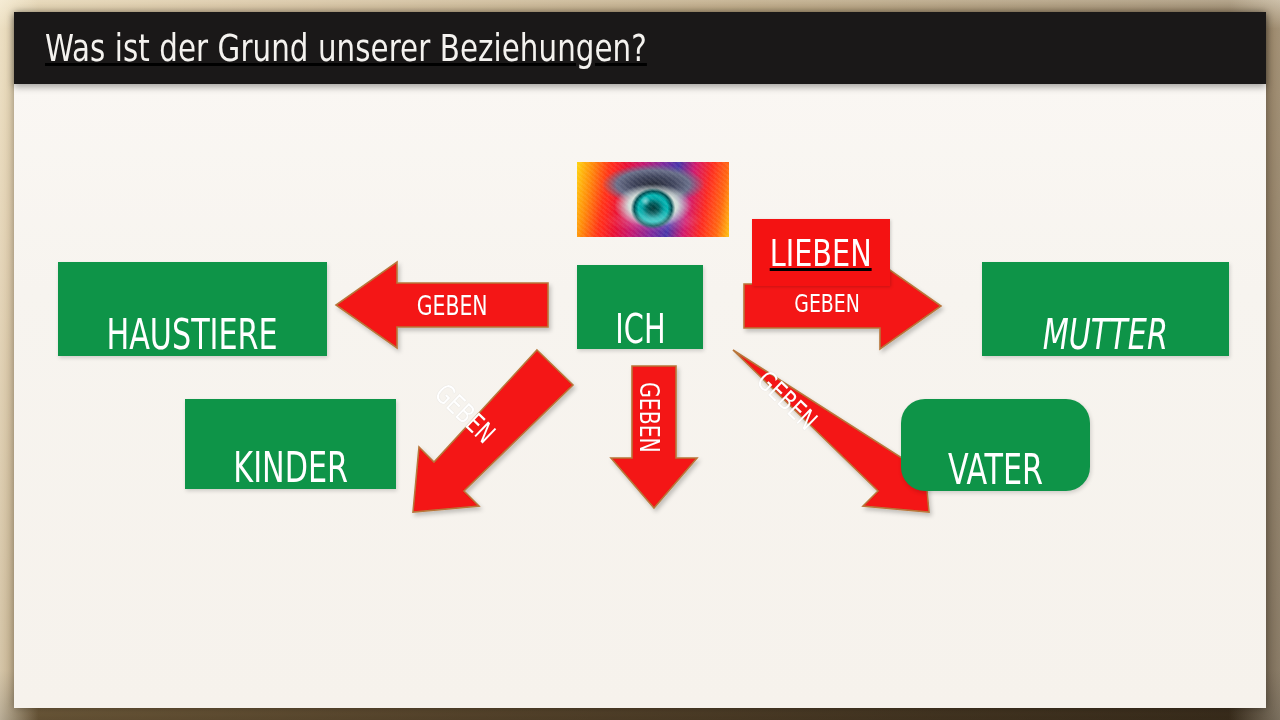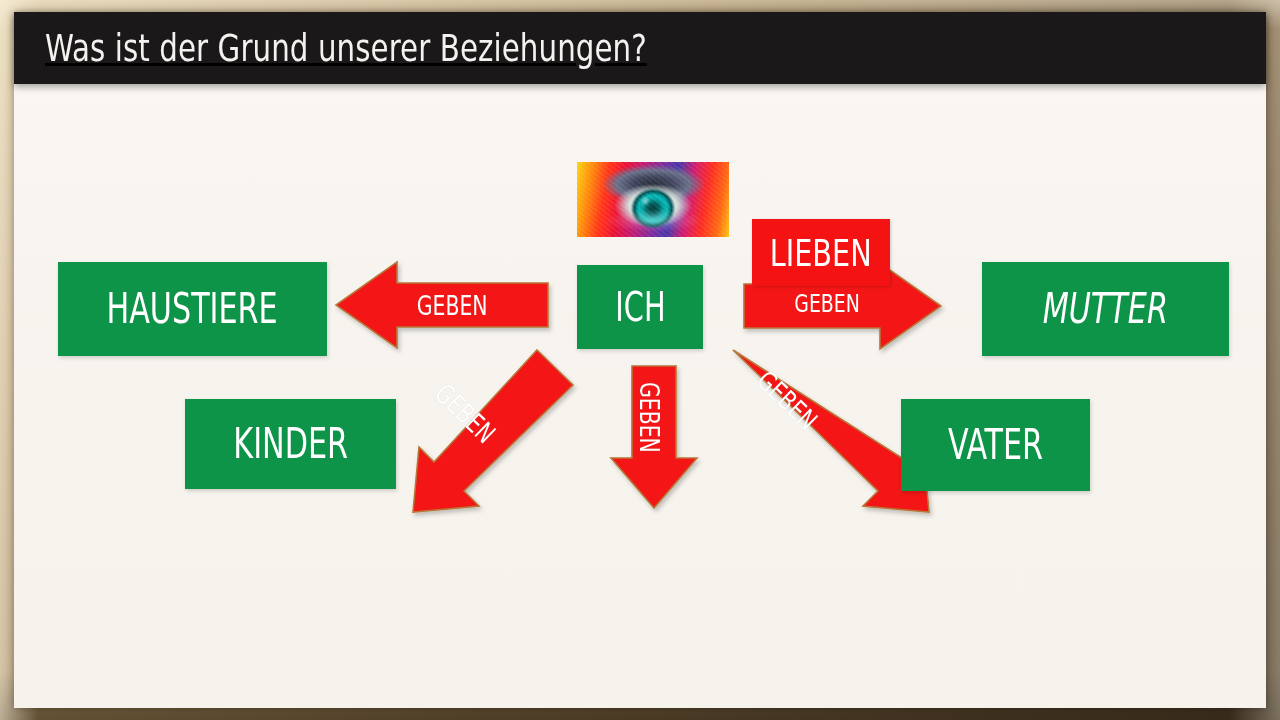--- a/index.html
+++ b/index.html
@@ -65,37 +65,37 @@
     transform-origin: left center;
     margin-left: 31px;
     white-space: nowrap;
   }
 
   
   .node {
     position: absolute;
     background: #0e9448;
     display: flex;
-    align-items: center;
+    align-items: flex-end;
     justify-content: center;
     box-shadow: 1px 2px 4px rgba(0,0,0,.16);
   }
   .node .lbl {
     color: #ffffff;
     font-size: 42px;
     line-height: 1;
     white-space: nowrap;
     font-family: "Liberation Sans Narrow", "DejaVu Sans Condensed", "Liberation Sans", sans-serif;
     transform: scaleX(.80);
   }
 
   #node-haustiere { left: 58px;  top: 262px; width: 269px; height: 94px; }
   #node-mutter    { left: 982px; top: 262px; width: 247px; height: 94px; font-style: italic; }
   #node-kinder    { left: 185px; top: 399px; width: 211px; height: 90px; }
-  #node-vater     { left: 901px; top: 399px; width: 189px; height: 92px; }
+  #node-vater     { left: 901px; top: 399px; width: 189px; height: 92px; border-radius: 24px; }
   #node-ehefrau   { left: 557px; top: 511px; width: 232px; height: 65px; }
 
   
   #node-ich {
     left: 577px; top: 265px; width: 126px; height: 84px;
   }
   #node-ich .lbl { font-size: 40px; }
 
   
   #eye-block {
@@ -161,20 +161,21 @@
   }
 
   
   #lieben-box {
     position: absolute;
     left: 752px; top: 219px;
     width: 138px; height: 67px;
     background: #f41212;
     display: flex; align-items: center; justify-content: center;
     box-shadow: 1px 1px 3px rgba(0,0,0,.18);
+    text-decoration: underline;
   }
   #lieben-box .lbl {
     color: #ffffff;
     font-size: 38px;
     font-family: "Liberation Sans Narrow", "DejaVu Sans Condensed", "Liberation Sans", sans-serif;
     transform: scaleX(.84);
     white-space: nowrap;
   }
 </style>
 </head>

